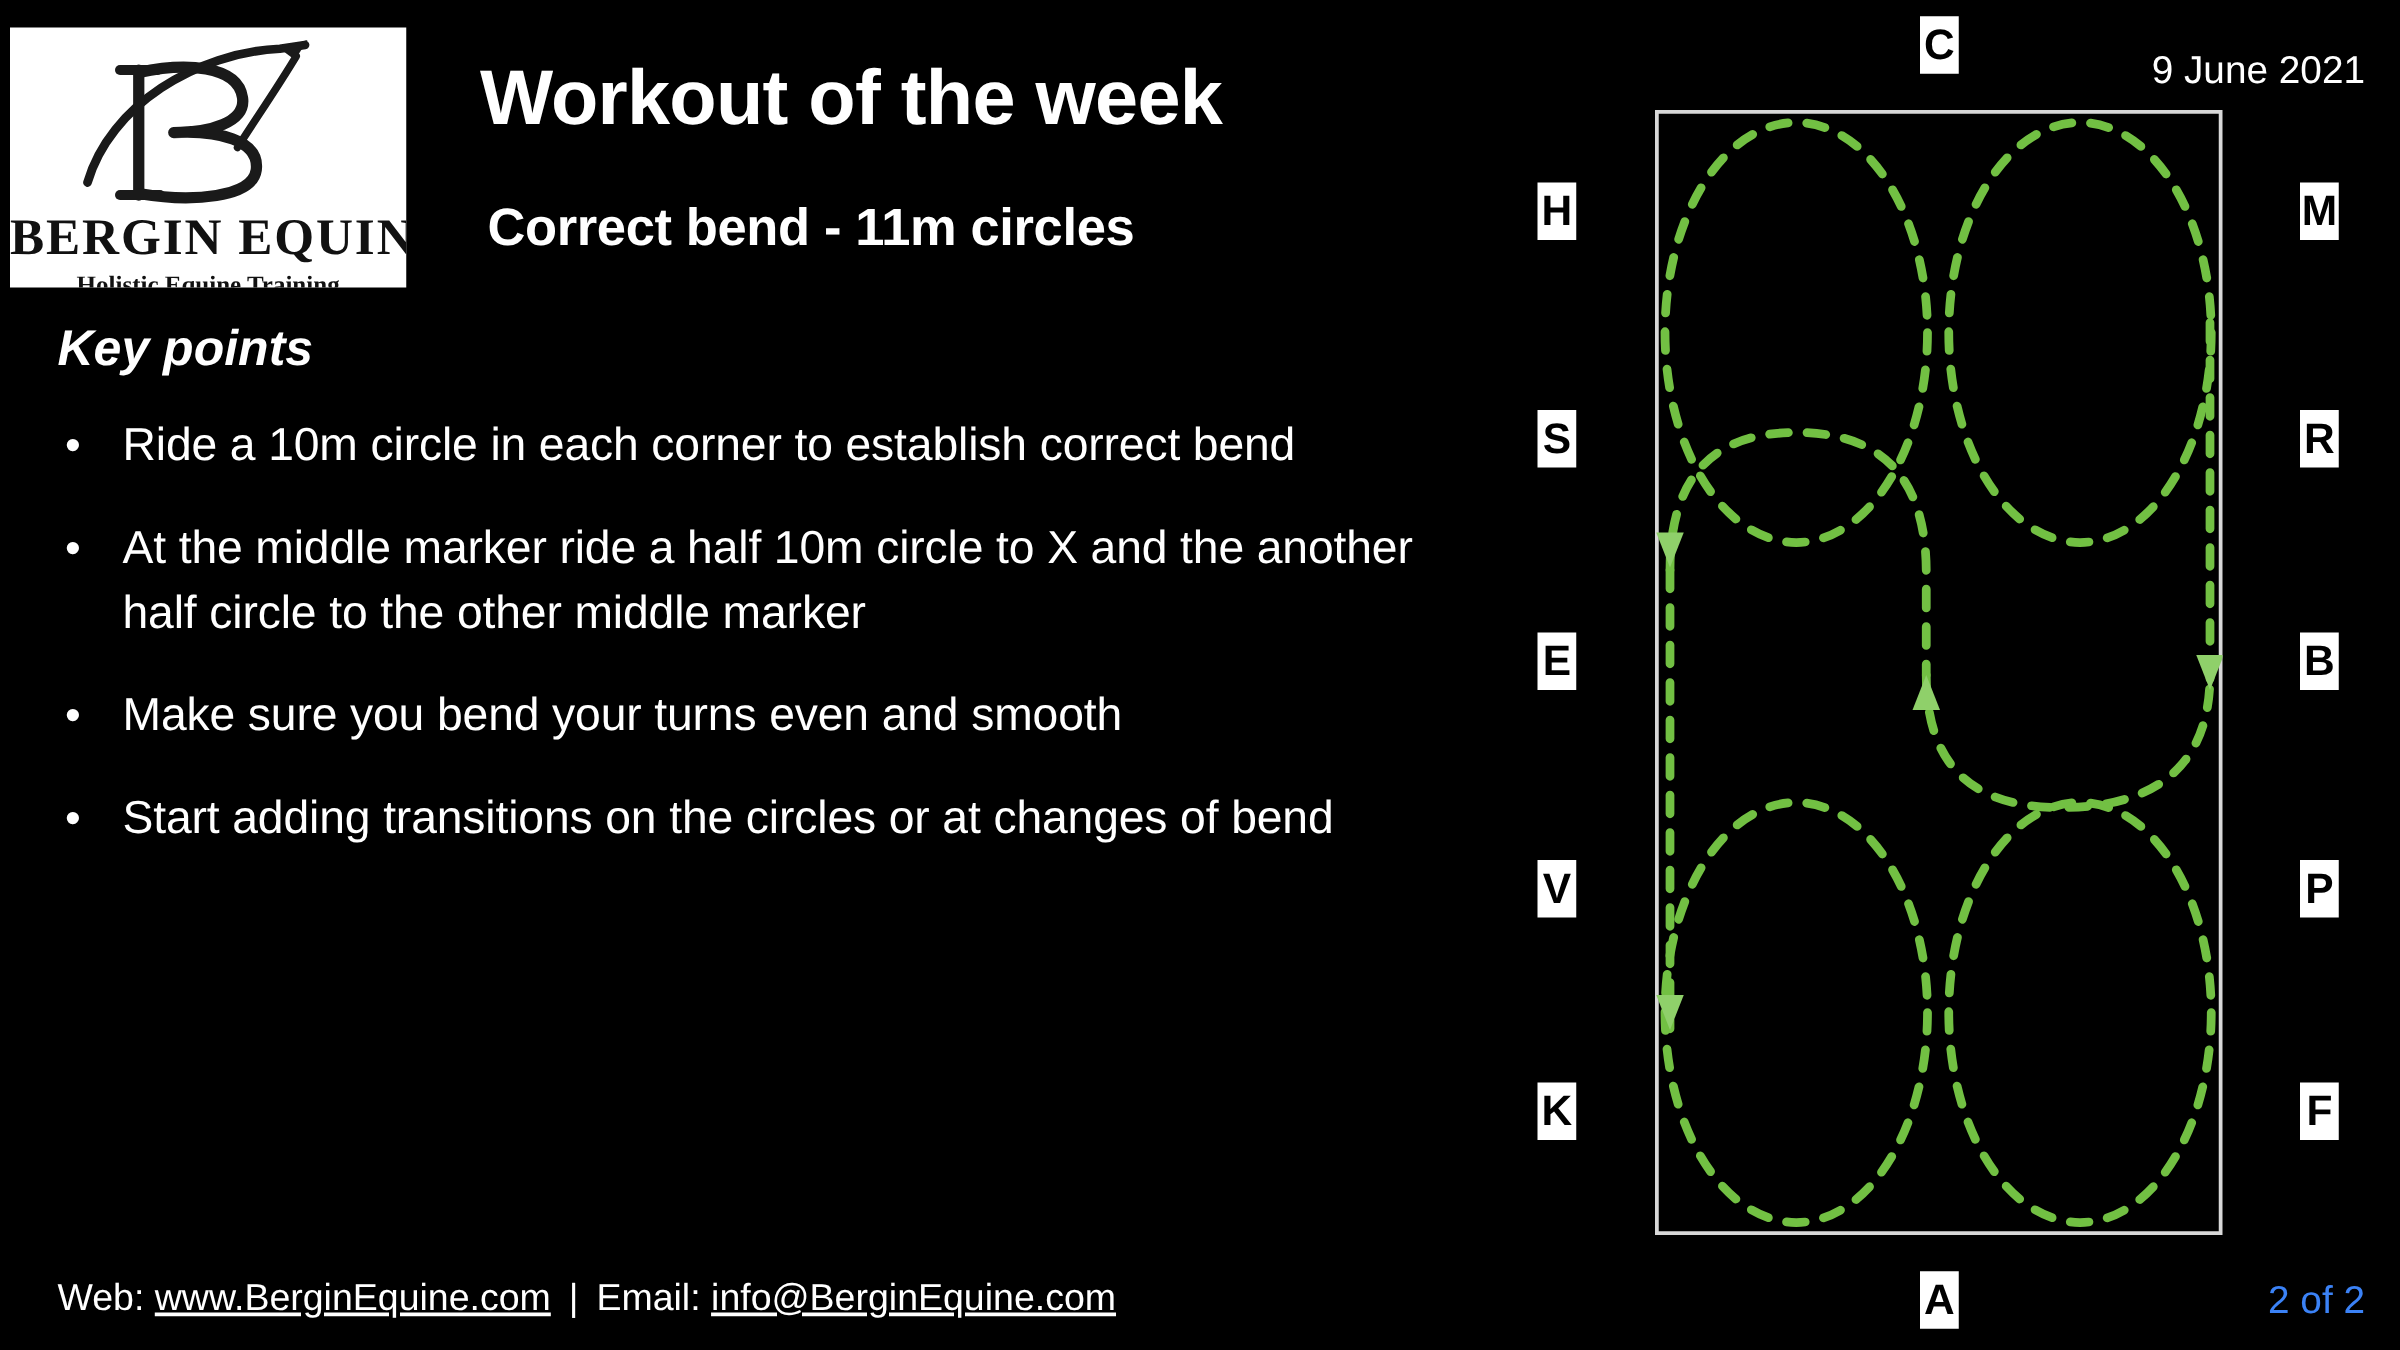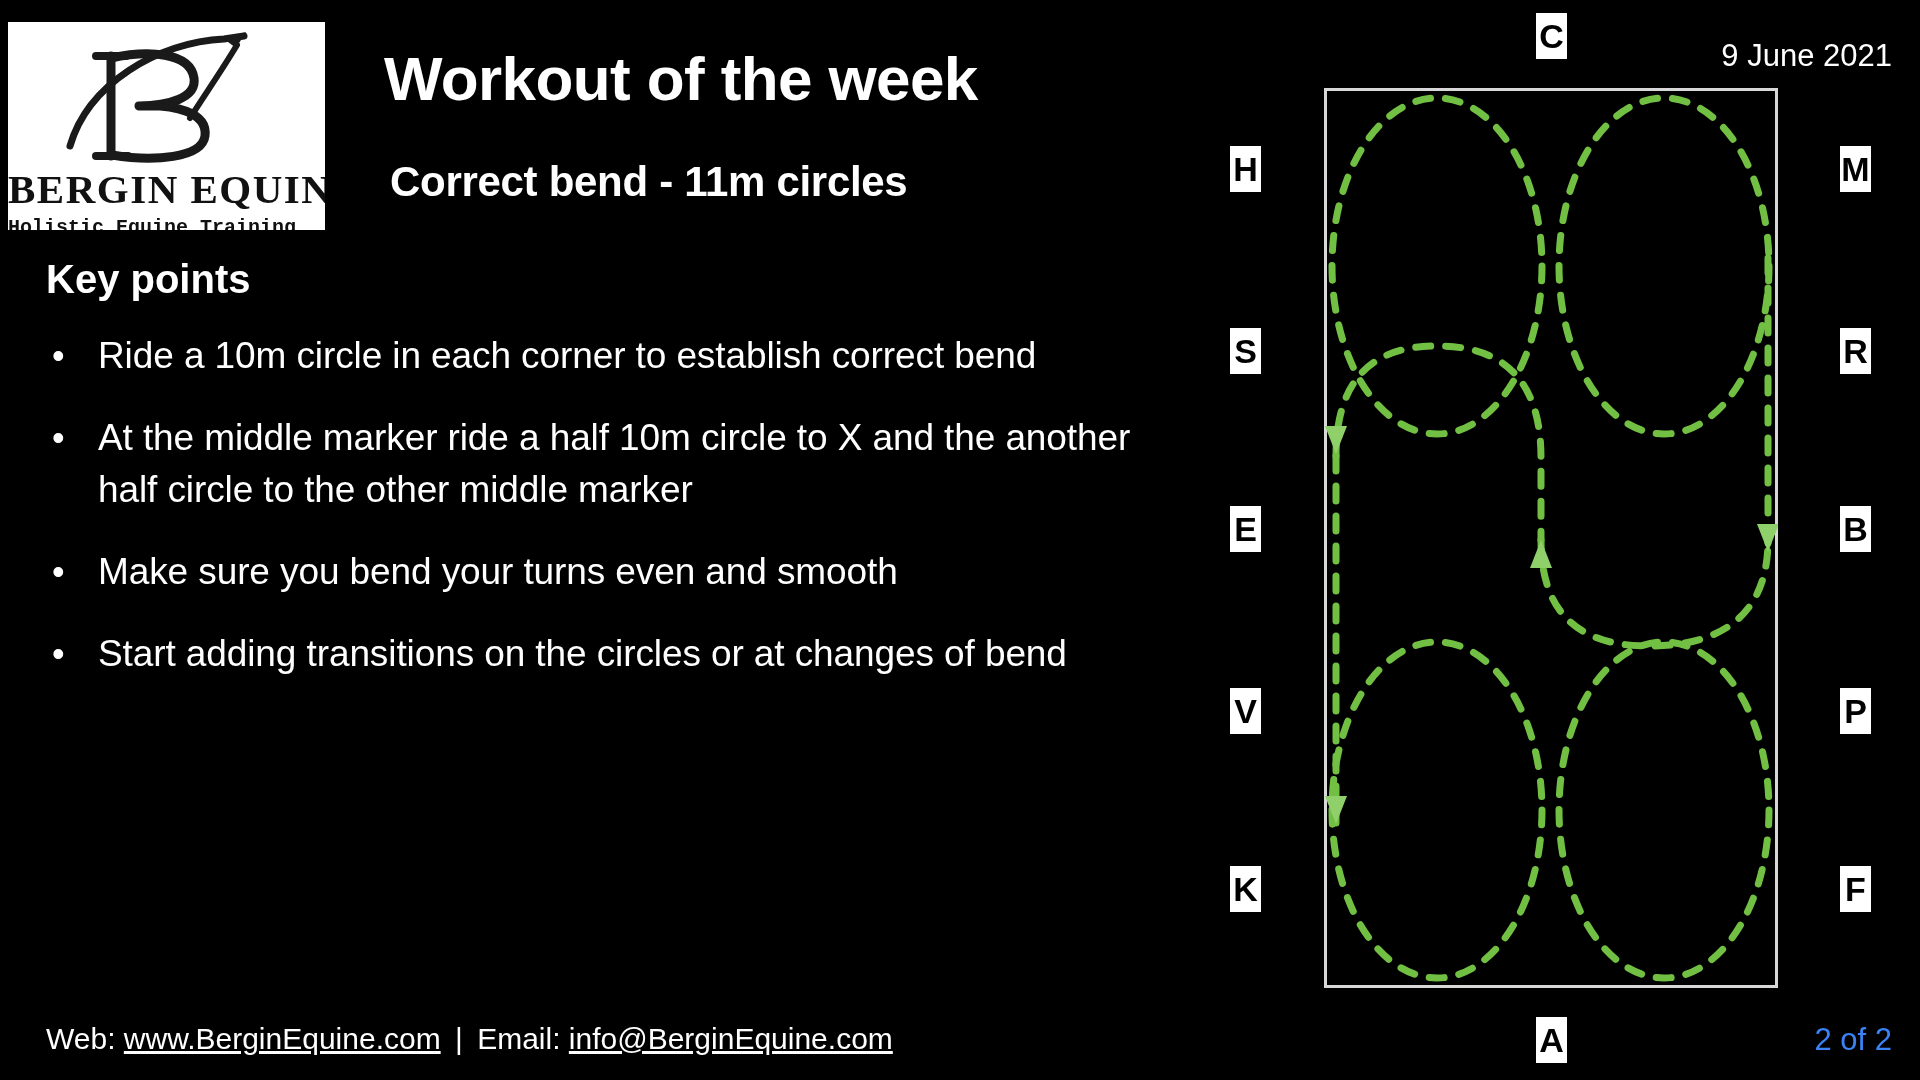--- a/index.html
+++ b/index.html
@@ -37,22 +37,22 @@
     font-weight:bold;
     font-size:41px;
     letter-spacing:1.5px;
     color:#111;
     line-height:1;
     white-space:nowrap;
   }
   .logo-tag {
     position:absolute;
     left:0; right:0; top:196px;
-    text-align:left;
-    font-family:Liberation Mono, monospace;
+    text-align:center;
+    font-family:Liberation Serif, serif;
     font-weight:bold;
     font-size:20px;
     color:#111;
     line-height:1;
     white-space:nowrap;
   }
 
   
   .title {
     position:absolute;
@@ -75,20 +75,21 @@
     white-space:nowrap;
   }
   .keypoints-head {
     position:absolute;
     left:46px; top:258px;
     font-size:40px;
     font-weight:bold;
     color:#fff;
     line-height:1.05;
     white-space:nowrap;
+    font-style:italic;
   }
 
   
   .bullets {
     position:absolute;
     left:46px; top:330px;
     width:1130px;
   }
   .bullet {
     position:relative;

